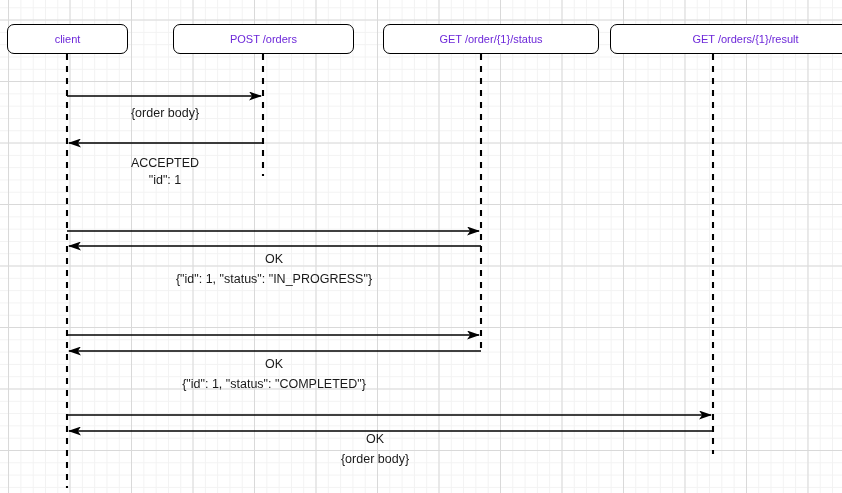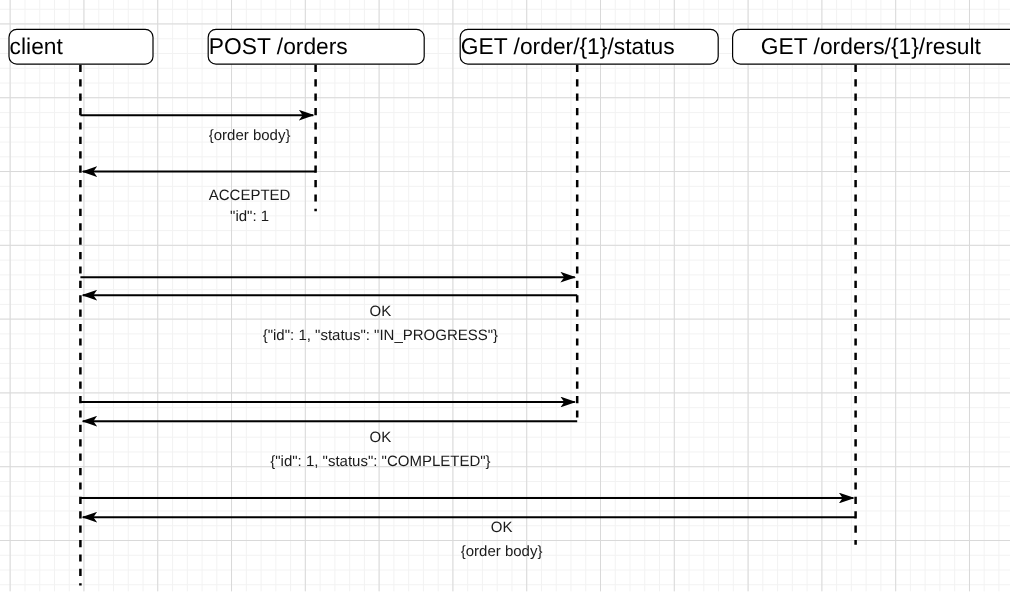--- a/index.html
+++ b/index.html
@@ -35,35 +35,35 @@
     top: 0;
     width: 842px;
     height: 493px;
   }
   .lifeline-box {
     position: absolute;
     box-sizing: border-box;
     border: 1.6px solid #000000;
     border-radius: 7px;
     background: #ffffff;
-    color: #000000;
-    font-size: 19px;
+    color: #6d28d9;
+    font-size: 11px;
     line-height: 29px;
     height: 30px;
+    text-align: center;
     white-space: nowrap;
     overflow: hidden;
   }
   .msg-label {
     position: absolute;
     font-size: 12.5px;
     color: #1a1a1a;
     text-align: center;
     white-space: nowrap;
     transform: translateX(-50%);
-    margin-left: 43px;
   }
 </style>
 </head>
 <body>
 
 <div id="canvas">
 
   <div class="lifeline-box" style="left:7px; top:24px; width:121px;">
     <span>client</span>
   </div>

